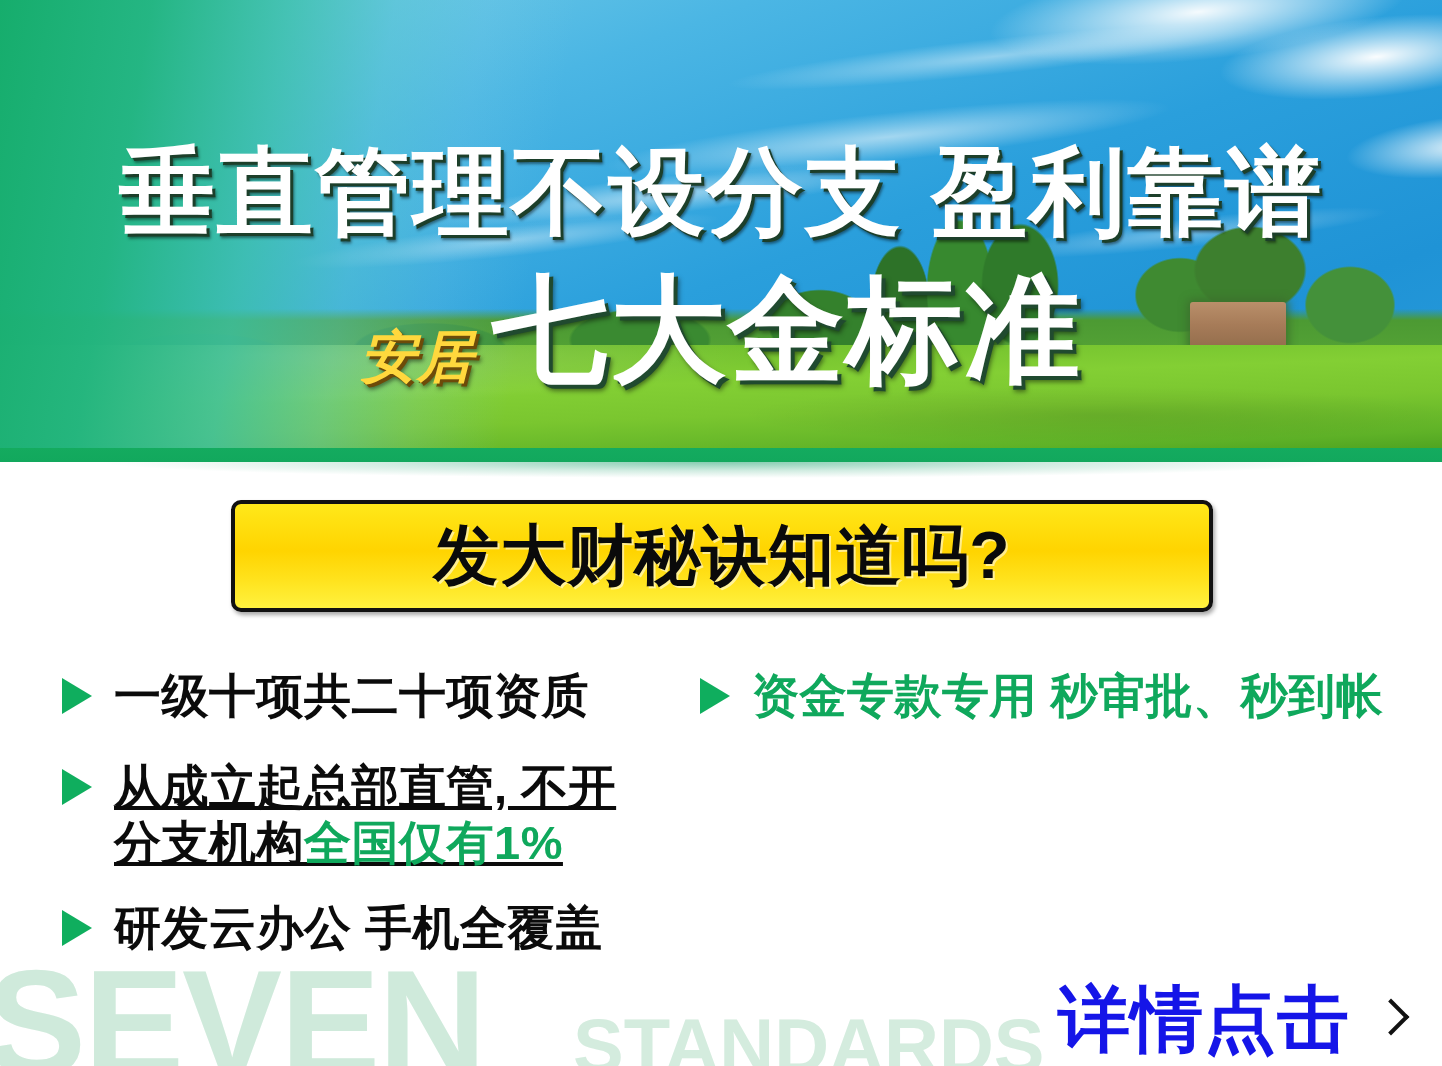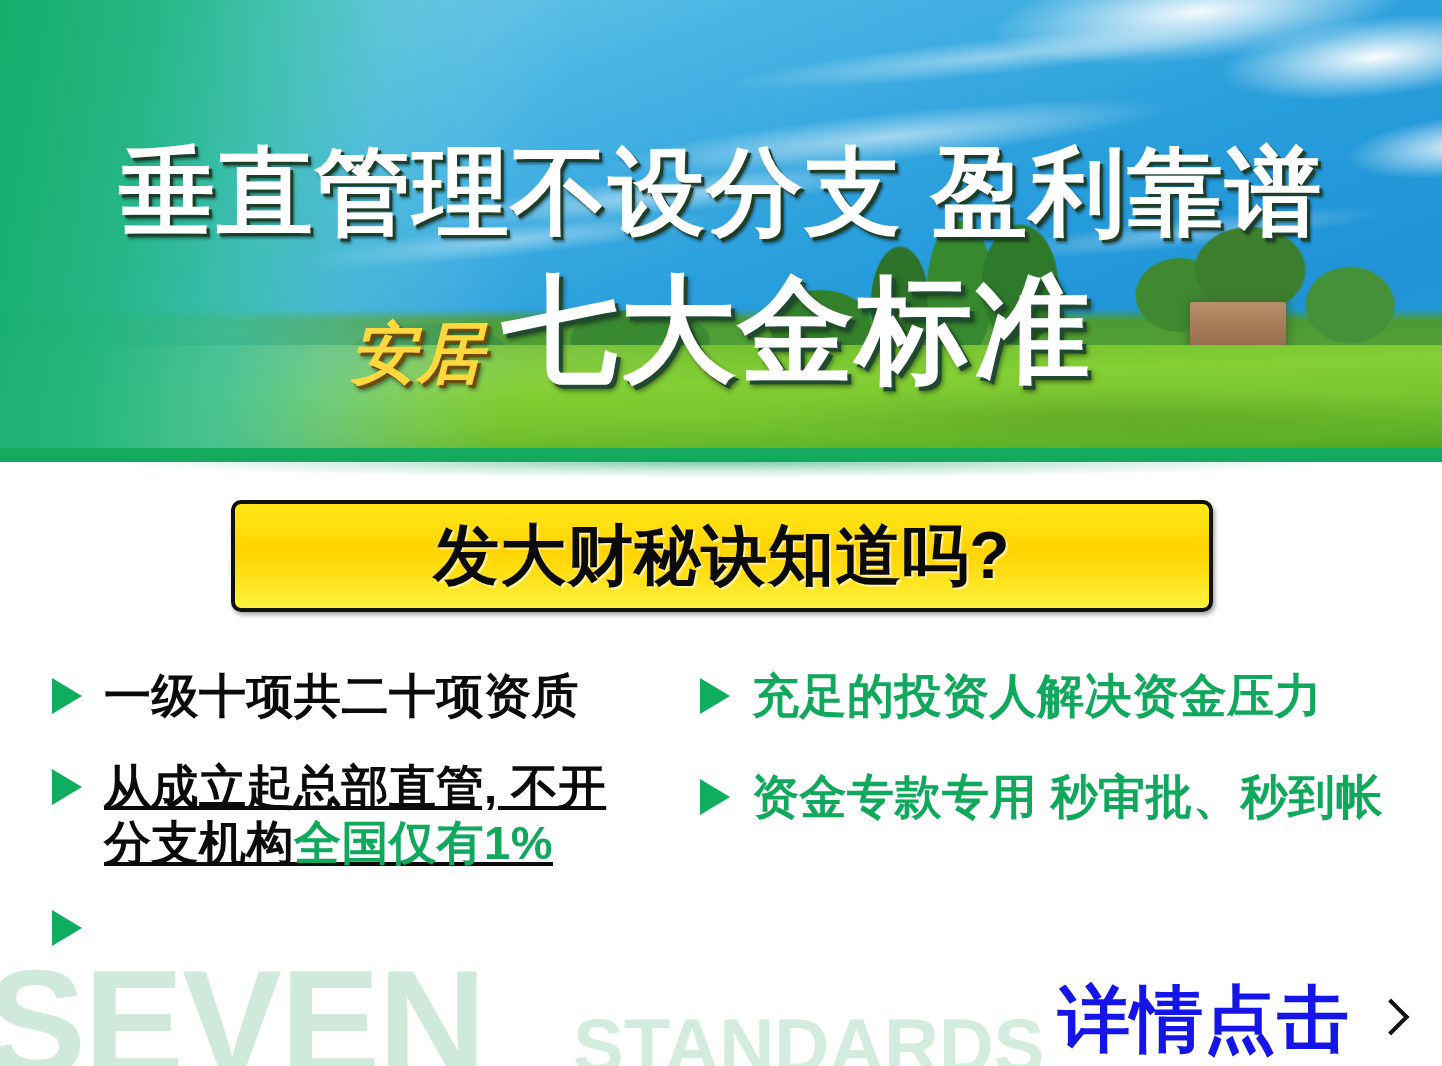--- a/index.html
+++ b/index.html
@@ -123,21 +123,21 @@
   }
   .hero-line2 {
     position: absolute;
     left: 0; top: 272px; width: 1442px;
     text-align: center;
     white-space: nowrap;
     line-height: 1;
   }
   .hero-anju {
     display:inline-block;
-    font-size: 66px;
+    font-size: 56px;
     font-weight: bold;
     font-style: italic;
     color: #ffd83d;
     letter-spacing: 1px;
     vertical-align: -6px;
     text-shadow:
       3px 3px 0 #6d4b09,
       4px 5px 4px rgba(0,0,0,.5);
   }
   .hero-seven {
@@ -172,21 +172,21 @@
     color: #0a0a0a;
     letter-spacing: 1px;
     white-space: nowrap;
     text-shadow: 2px 2px 0 rgba(255,255,255,.55);
   }
 
   
   .col {
     position: absolute;
   }
-  .col-left  { left: 52px;  top: 668px; width: 620px; }
+  .col-left  { left: 62px;  top: 668px; width: 620px; }
   .col-right { left: 700px; top: 668px; width: 700px; }
 
   .bullet {
     display: flex;
     align-items: flex-start;
     margin-bottom: 28px;
   }
   .tri {
     flex: 0 0 auto;
     width: 0; height: 0;
@@ -311,31 +311,28 @@
     <span class="btxt">一级十项共二十项资质</span>
   </div>
 
   <div class="bullet">
     <span class="tri"></span>
     <span class="btxt"><span>从成立起总部直管, 不开</span><br><span>分支机构</span><span class="hl">全国仅有1%</span></span>
   </div>
 
   <div class="bullet">
     <span class="tri"></span>
+    <span class="btxt">研发云办公  手机全覆盖</span>
   </div>
 
 </div>
 
 <div class="col col-right">
 
 
-  <div class="bullet">
-    <span class="tri"></span>
-    <span class="btxt green">充足的投资人解决资金压力</span>
-  </div>
 
   <div class="bullet">
     <span class="tri"></span>
     <span class="btxt green">资金专款专用  秒审批、秒到帐</span>
   </div>
 
 </div>
 
 <div class="watermark">
   <span class="wm-seven">SEVEN</span>

